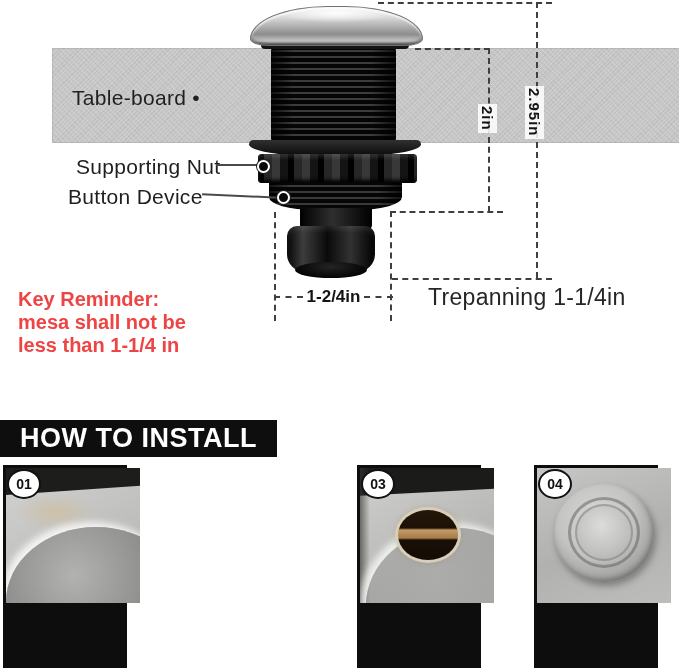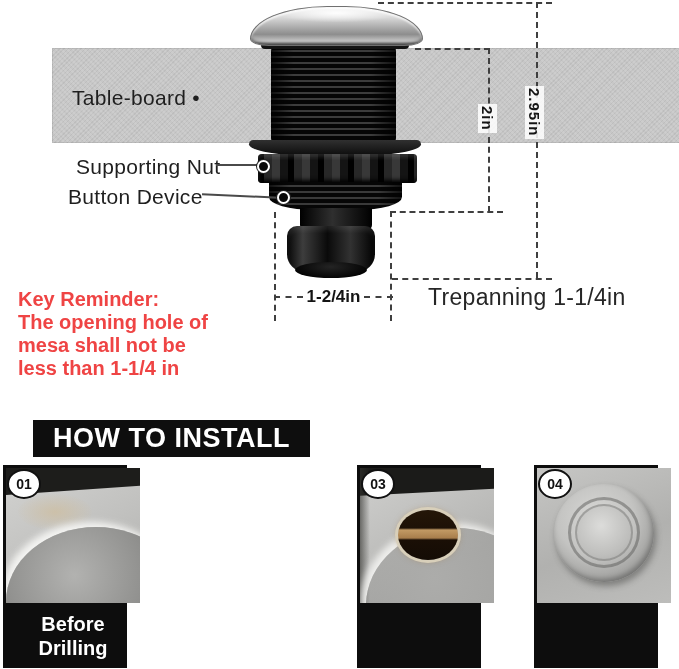--- a/index.html
+++ b/index.html
@@ -82,21 +82,21 @@
   .dim114{position:absolute;left:274px;top:287px;width:119px;display:flex;align-items:center;z-index:6;}
   .dim114 .seg{flex:1;border-top:2px dashed var(--line,#3f3f3f);height:0;}
   .dim114 .txt{font-weight:bold;font-size:17px;color:#141414;padding:0 4px;white-space:nowrap;}
   .trepanning{position:absolute;left:428px;top:284px;font-size:23px;color:#262626;letter-spacing:.3px;z-index:6;}
 
   
   .key-reminder{position:absolute;left:18px;top:288px;font-weight:bold;font-size:20px;line-height:23px;color:#ef4444;z-index:6;}
 
   
   .banner{position:absolute;left:0;top:420px;width:277px;height:37px;background:var(--banner-black,#0e0e0e);
-    display:flex;align-items:center;justify-content:center;z-index:3;margin-left:33px;}
+    display:flex;align-items:center;justify-content:center;z-index:3;}
   .banner span{color:#fff;font-weight:bold;font-size:27px;letter-spacing:.5px;}
 
   .panel{position:absolute;top:465px;width:124px;height:203px;background:#0d0d0d;z-index:3;}
   .panel .photo{position:absolute;left:3px;top:3px;width:134px;height:135px;overflow:hidden;}
   .panel .caption{position:absolute;left:0;bottom:0;width:140px;height:65px;display:flex;
     align-items:center;justify-content:center;text-align:center;padding:0;box-sizing:border-box;}
   .panel .caption span{color:#fff;font-weight:bold;font-size:20px;line-height:24px;display:block;max-width:118px;}
   .badge{position:absolute;left:4px;top:4px;width:30px;height:26px;border-radius:50%;background:#fff;
     border:2px solid #111;color:#111;font-weight:bold;font-size:14px;display:flex;align-items:center;
     justify-content:center;z-index:5;}
@@ -189,41 +189,37 @@
 
     <div class="dim114">
       <div class="seg"></div>
       <div class="txt">1-2/4in</div>
       <div class="seg"></div>
     </div>
     <div class="trepanning">Trepanning 1-1/4in</div>
 
     <div class="key-reminder">
       <div>Key Reminder:</div>
-      <div>The opening hole of</div>
       <div>mesa shall not be</div>
       <div>less than 1-1/4 in</div>
     </div>
   </div>
 
   <div class="banner">
     <span>HOW TO INSTALL</span>
   </div>
 
   <div class="panel" style="left:3px;">
     <div class="photo">
       <div class="art p1-base"></div>
       <div class="art p1-band"></div>
       <div class="art p1-smudge"></div>
       <div class="art p1-bowl"></div>
     </div>
     <div class="badge">01</div>
-    <div class="caption">
-      <span>Before Drilling</span>
-    </div>
   </div>
 
 
   <div class="panel" style="left:357px;">
     <div class="photo">
       <div class="art p3-base"></div>
       <div class="art p3-band"></div>
       <div class="art p3-leftband"></div>
       <div class="art p3-bowl"></div>
       <div class="art p3-hole"></div>

